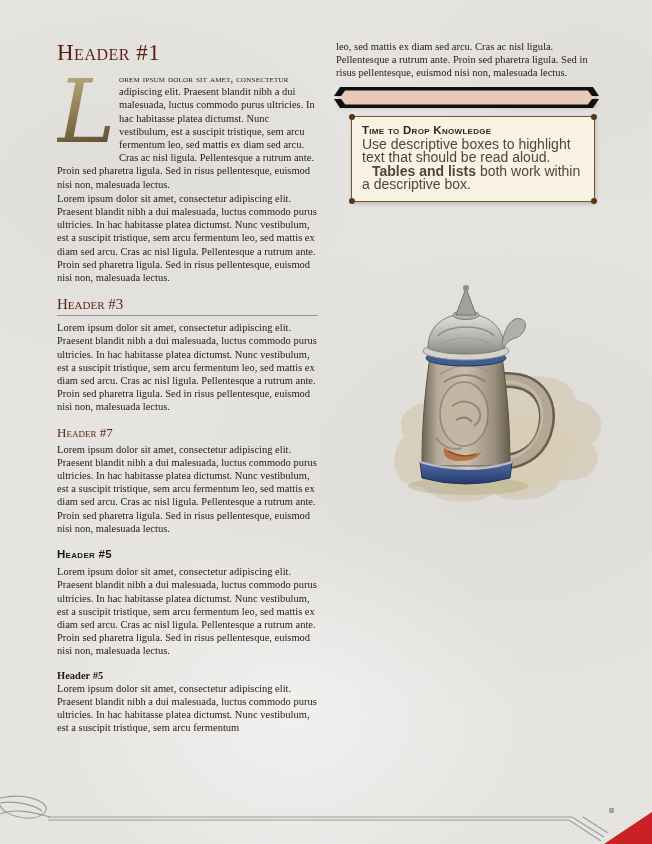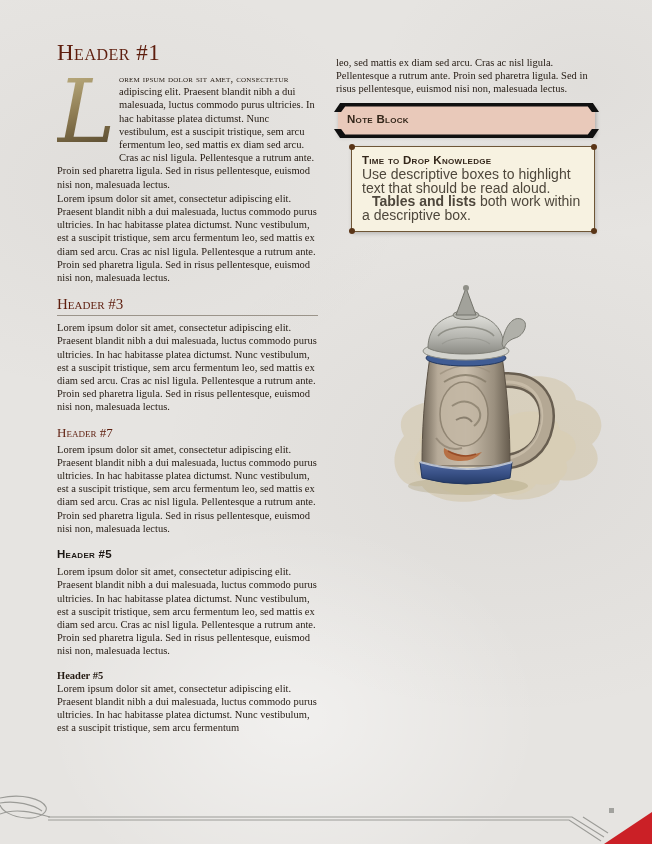--- a/index.html
+++ b/index.html
@@ -8,21 +8,21 @@
     position:relative;width:652px;height:844px;overflow:hidden;
     background:
       radial-gradient(ellipse 420px 300px at 18% 22%, rgba(120,115,110,.06), transparent 70%),
       radial-gradient(ellipse 500px 360px at 78% 55%, rgba(110,105,100,.07), transparent 70%),
       radial-gradient(ellipse 380px 300px at 45% 85%, rgba(255,255,255,.45), transparent 65%),
       radial-gradient(ellipse 300px 220px at 90% 10%, rgba(125,120,115,.06), transparent 70%),
       #e6e4e1;
   }
   .col{position:absolute;width:261px;color:#241a12;font-size:10.5px;line-height:13.2px;}
   .col-left{left:57px;top:40px;height:772px;overflow:hidden;}
-  .col-right{left:336px;top:56px;height:760px;}
+  .col-right{left:336px;top:40px;height:760px;}
   p{margin:0 0 1px 0;}
   h1,h2,h3,h4,h5{font-family:"Liberation Serif",serif;font-variant:small-caps;font-weight:700;color:#5e1e0e;margin:0;}
   h1{font-size:23px;line-height:26px;margin-bottom:6px;font-weight:400;letter-spacing:.5px;}
   h2{font-size:19.5px;line-height:22px;margin-top:12px;margin-bottom:3px;font-weight:400;}
   h3{font-size:15px;line-height:18px;margin-top:11px;margin-bottom:5px;font-weight:400;border-bottom:1px solid #9b948a;padding-bottom:2px;}
   h4{font-size:13px;line-height:15px;margin-top:11px;margin-bottom:3px;font-weight:400;}
   h5{font-family:"Liberation Sans",sans-serif;font-size:11.5px;line-height:14px;margin-top:12px;margin-bottom:4px;color:#1c1713;letter-spacing:.3px;}
   .bold-head{font-weight:700;margin-top:11px;margin-bottom:0;}
   .dropcap{
     float:left;width:56px;height:76px;margin:4px 6px 0 0;
@@ -77,21 +77,20 @@
     <p>Lorem ipsum dolor sit amet, consectetur adipiscing elit. Praesent blandit nibh a dui malesuada, luctus commodo purus ultricies. In hac habitasse platea dictumst. Nunc vestibulum, est a suscipit tristique, sem arcu fermentum</p>
   </div>
 
   <div class="col col-right">
     <p>leo, sed mattis ex diam sed arcu. Cras ac nisl ligula. Pellentesque a rutrum ante. Proin sed pharetra ligula. Sed in risus pellentesque, euismod nisi non, malesuada lectus.</p>
 
     <div class="note">
       <svg class="note-bar top" viewBox="0 0 261 9" preserveAspectRatio="none">
         <polygon points="0,9 6,0 255,0 261,9 254,9 250,3.6 11,3.6 7,9" fill="#101010"></polygon>
       </svg>
-      <p class="note-title">Note Block</p>
       <svg class="note-bar bottom" viewBox="0 0 261 9" preserveAspectRatio="none">
         <polygon points="0,0 6,9 255,9 261,0 254,0 250,5.4 11,5.4 7,0" fill="#101010"></polygon>
       </svg>
     </div>
 
     <div class="desc">
       <span class="dot tl"></span>
       <span class="dot tr"></span>
       <span class="dot bl"></span>
       <span class="dot br"></span>

